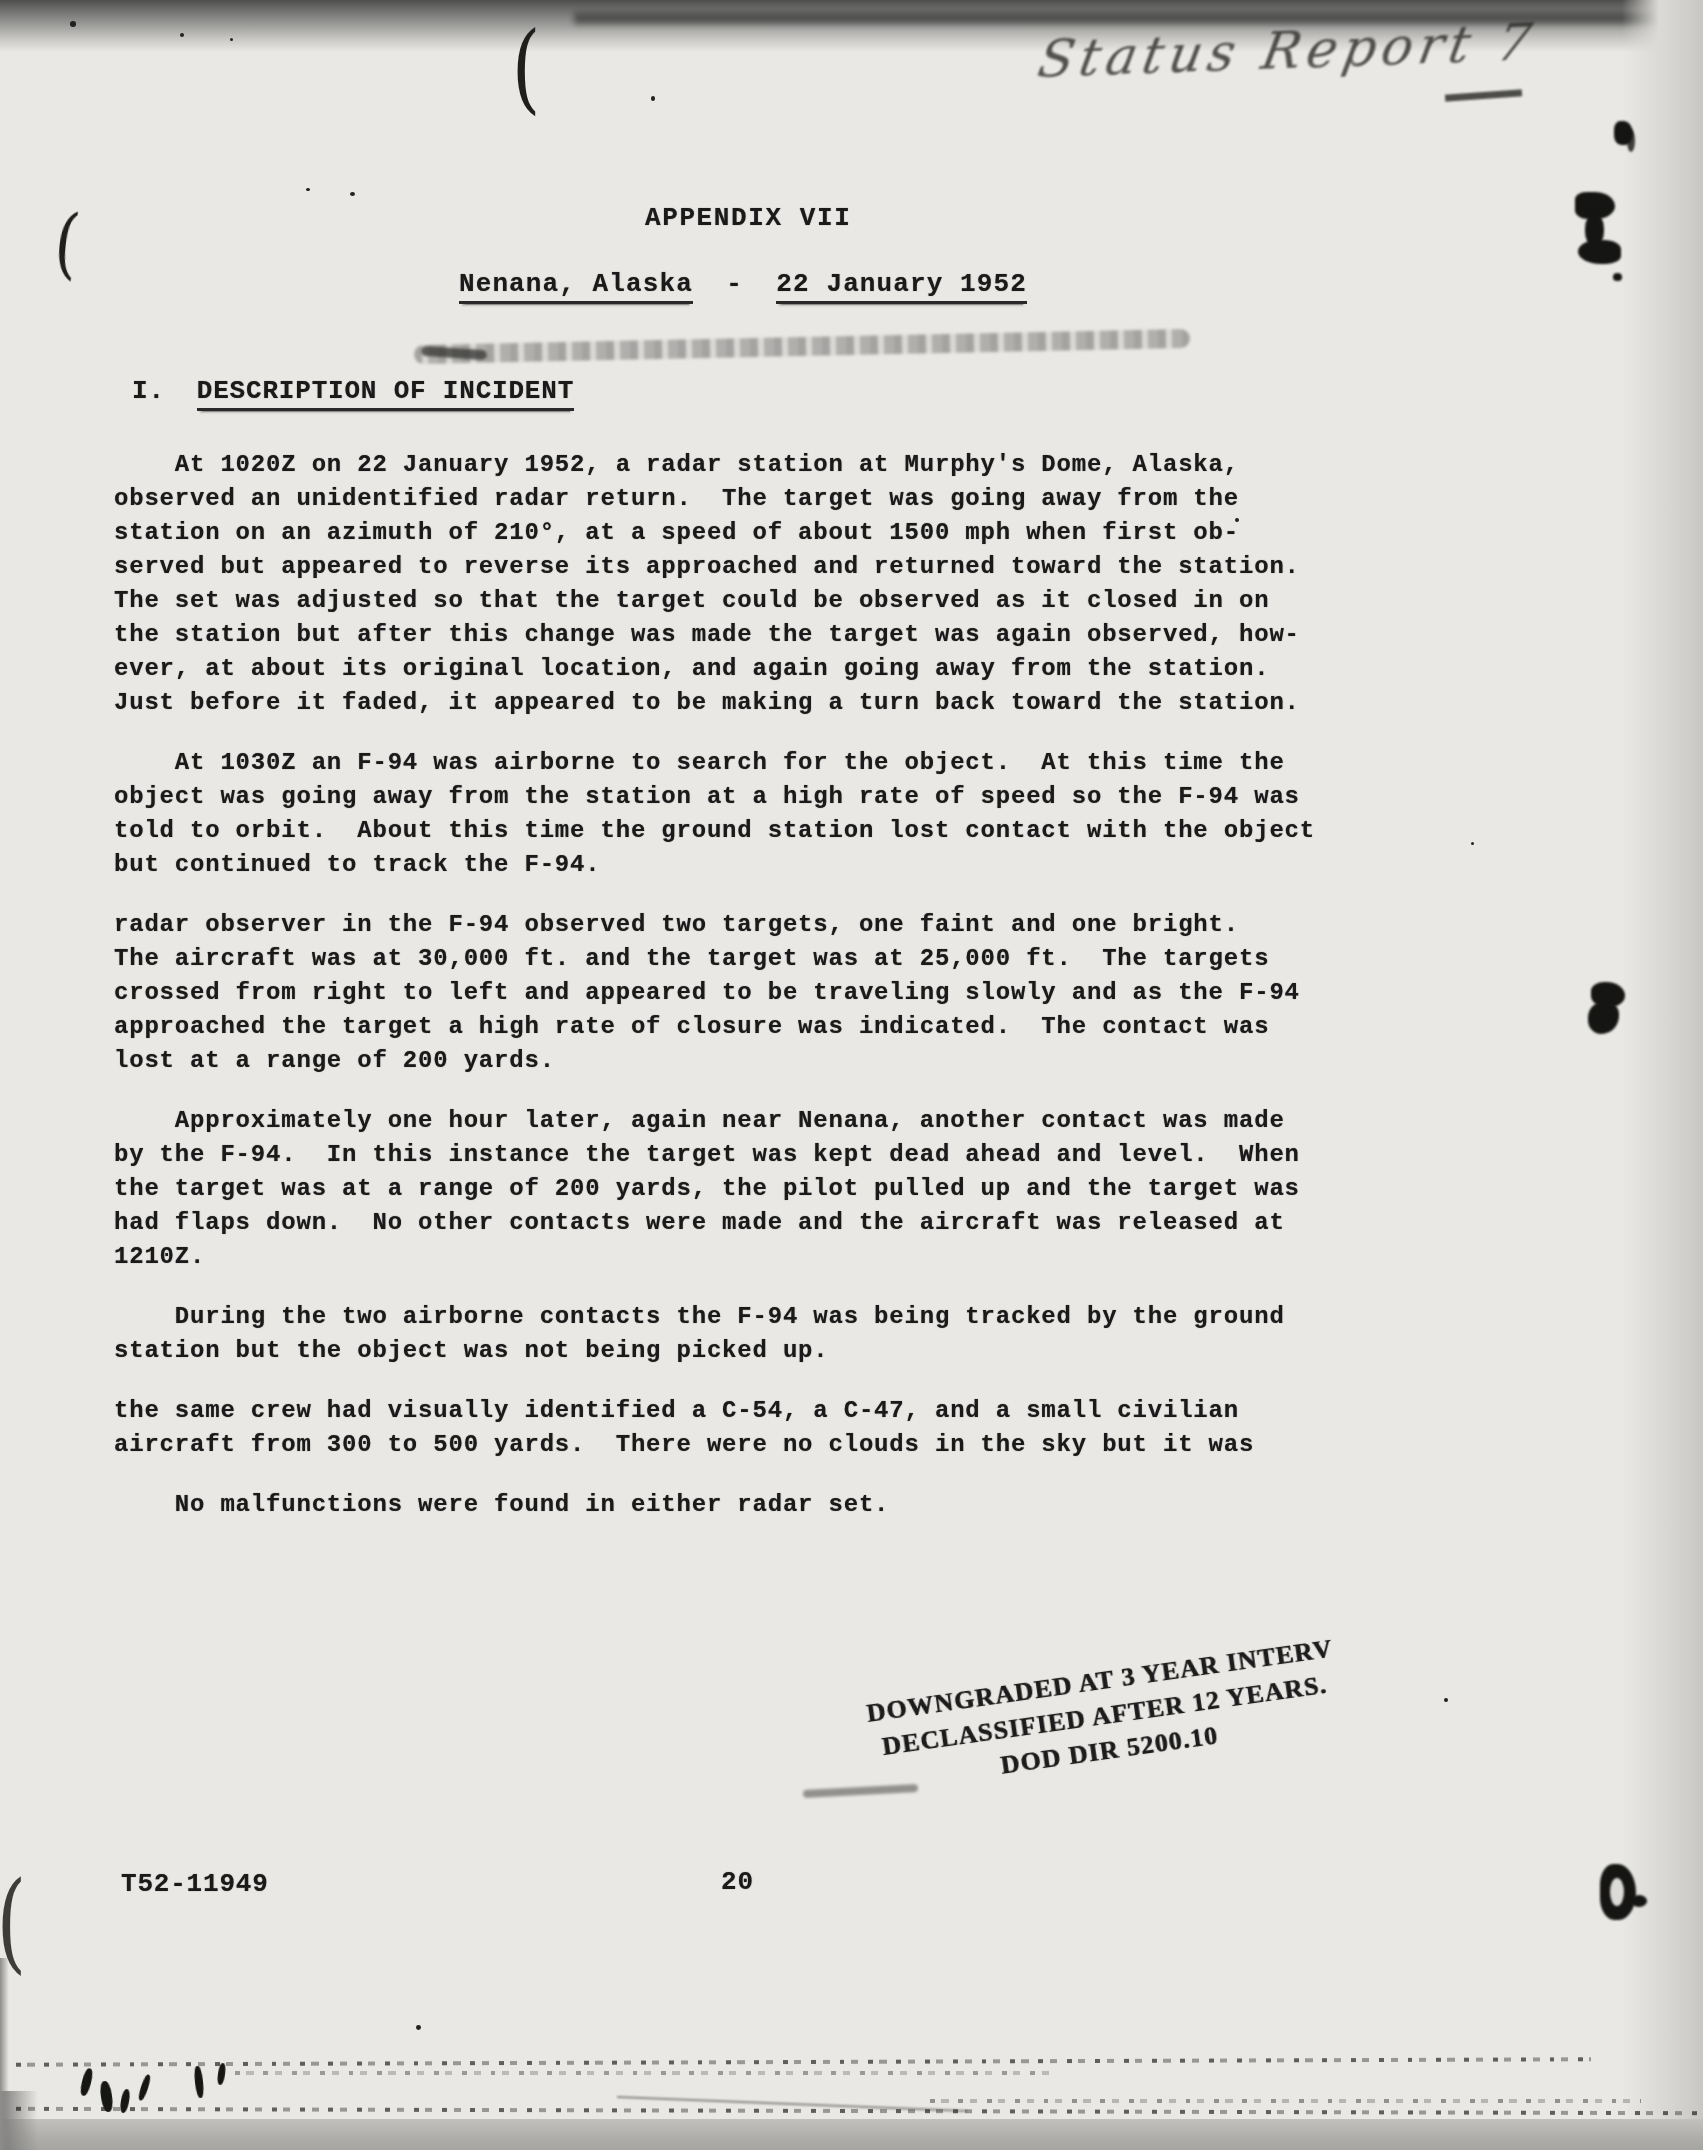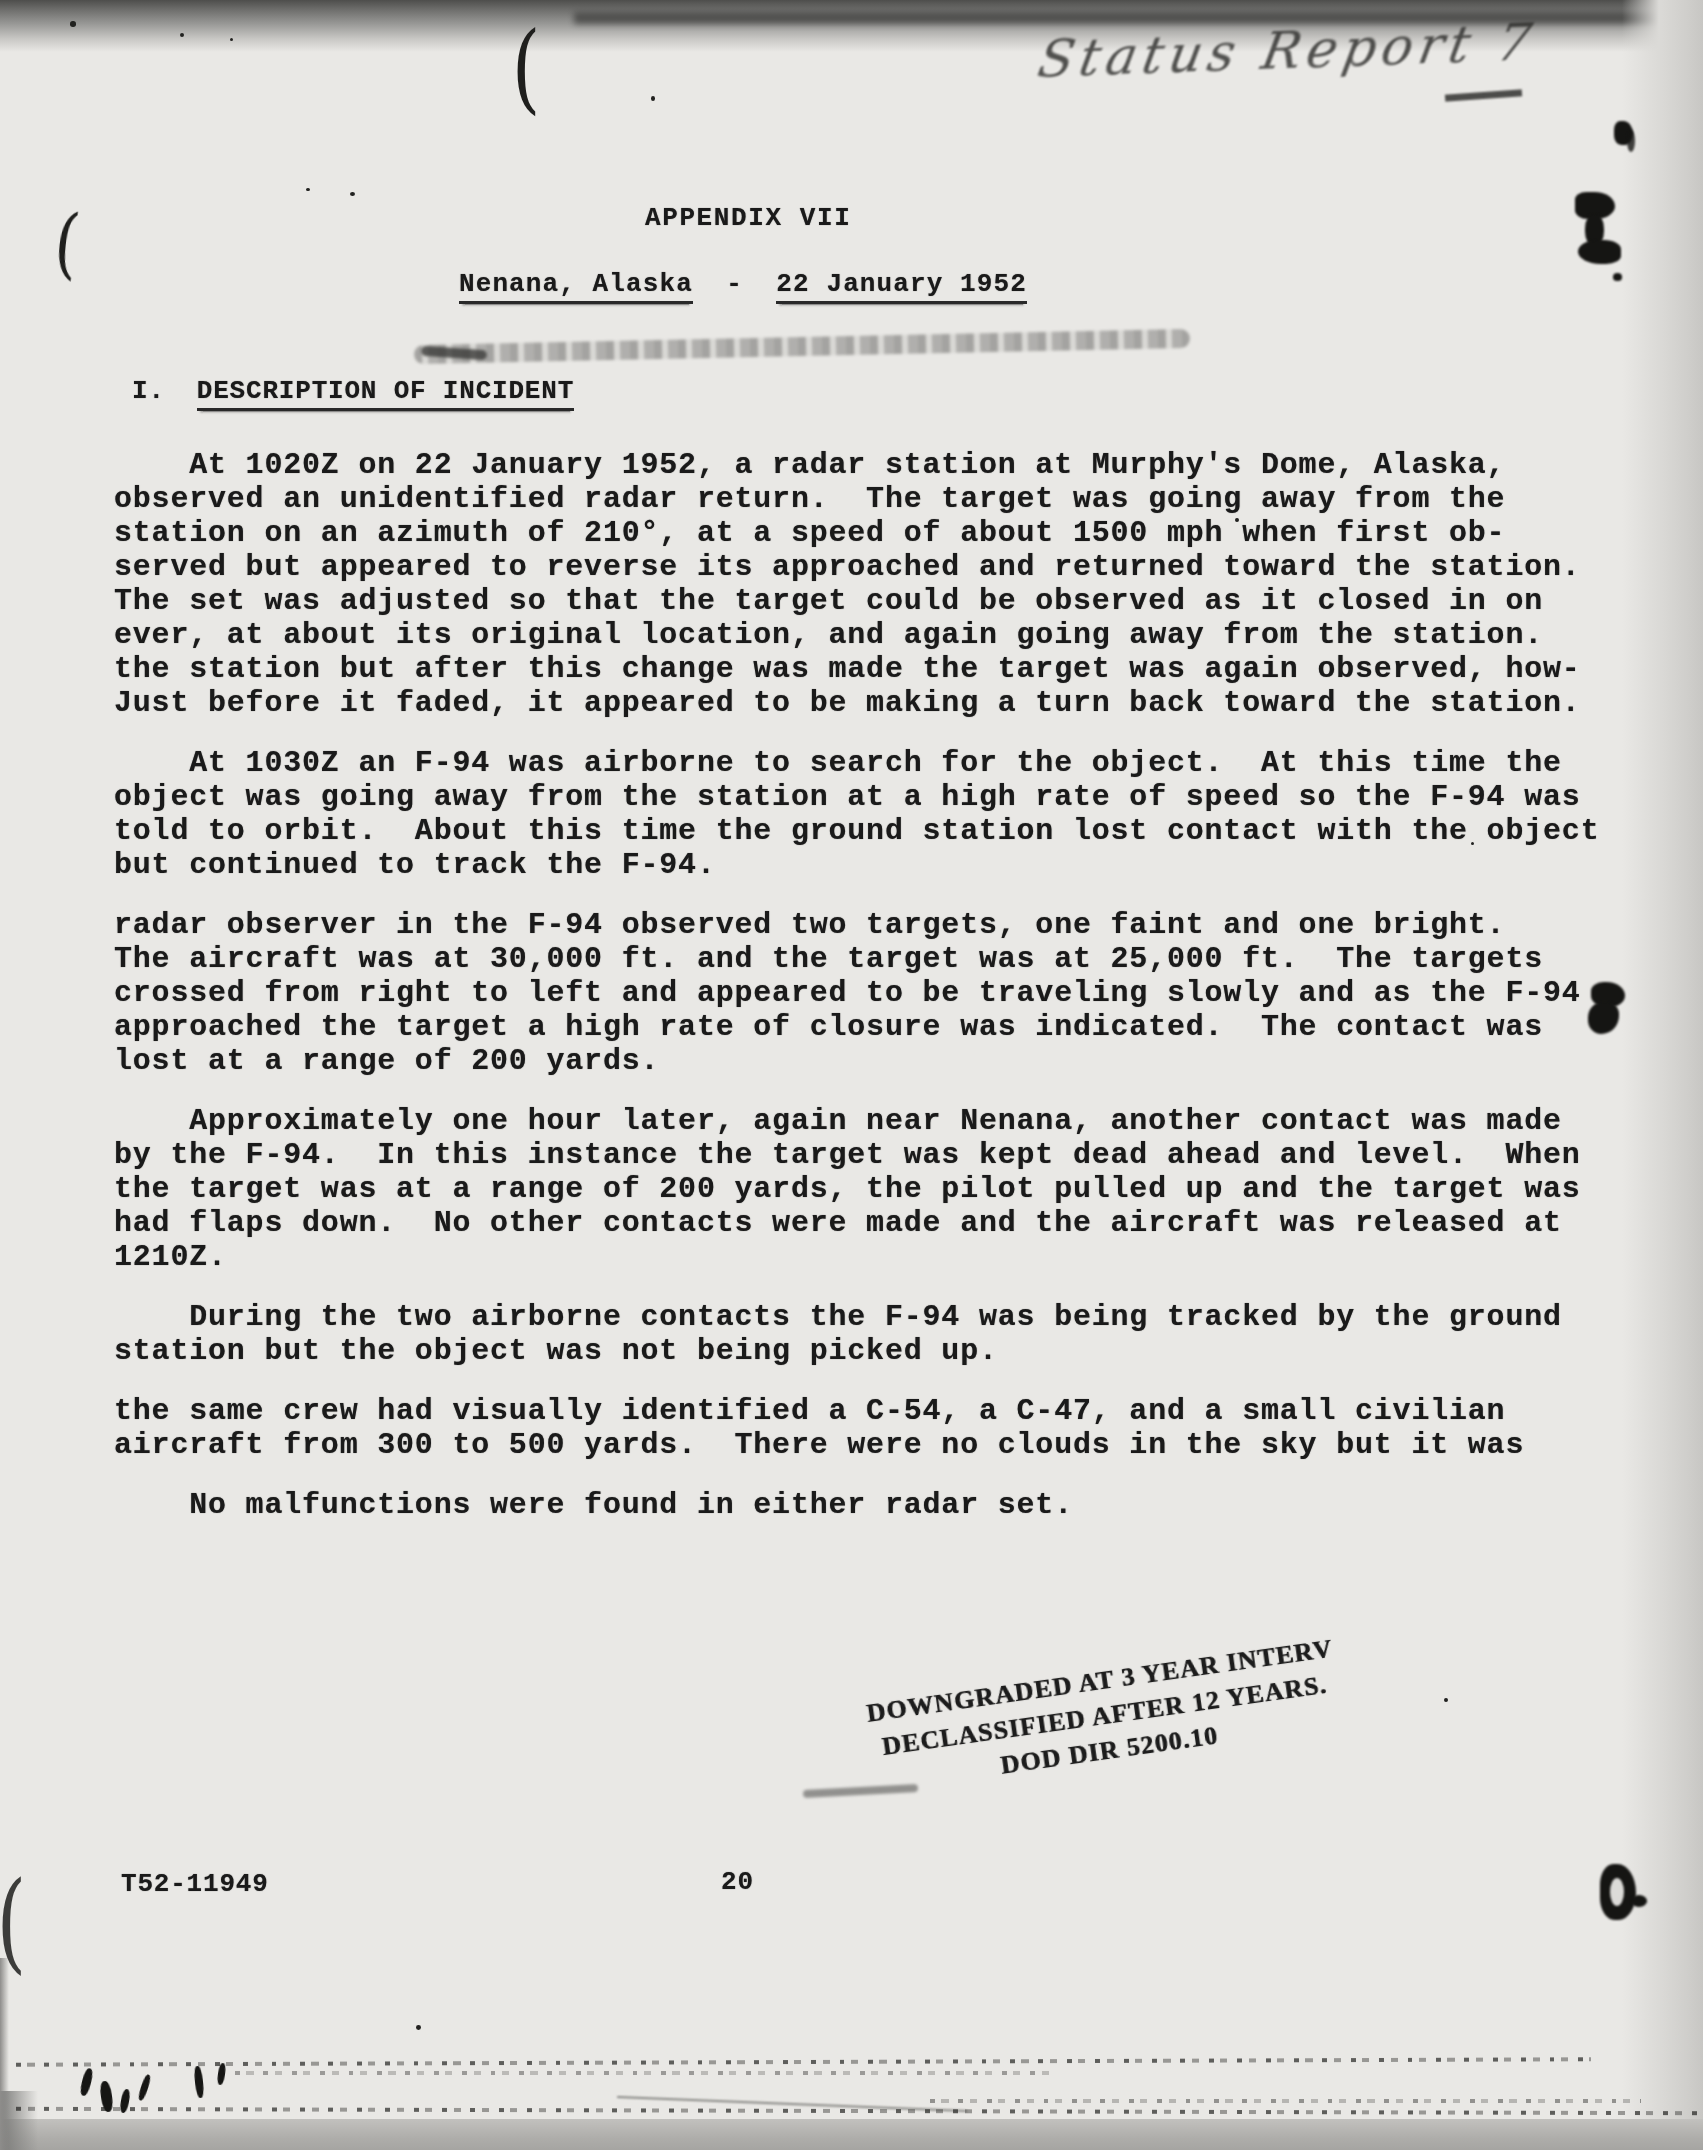--- a/index.html
+++ b/index.html
@@ -25,21 +25,21 @@
   .bottom-corner{position:absolute;left:0;bottom:0;width:38px;height:60px;background:linear-gradient(90deg,#7b7b79,rgba(0,0,0,0));}
   .left-sliver{position:absolute;left:0;top:1958px;width:8.7px;height:193px;background:linear-gradient(90deg,#8e8d8b,rgba(0,0,0,0));}
 
   
   .tw{font-weight:700;letter-spacing:0.8px;text-shadow:0 0 1.1px rgba(25,25,25,.55);filter:blur(0.2px);}
   .title{position:absolute;left:645px;top:203px;font-size:26px;letter-spacing:1.6px;}
   .subtitle{position:absolute;left:459px;top:269px;font-size:26px;letter-spacing:1.1px;white-space:pre;}
   .u{border-bottom:3.8px solid rgba(20,20,20,.9);padding-bottom:2px;box-shadow:0 4.9px 2.2px -2.7px rgba(30,30,30,.45);}
   .sec{position:absolute;left:132px;top:376px;font-size:26px;white-space:pre;}
   .sec .num{margin-right:32px;}
-  .body-text{position:absolute;left:114px;top:448px;width:1356px;font-size:30px;line-height:34px;}
+  .body-text{position:absolute;left:114px;top:448px;width:1356px;font-size:24px;line-height:34px;}
   .para{margin:0 0 26px 0;}
   .tline{white-space:pre;}
 
   
   .stamp{position:absolute;left:782px;top:1663px;width:645px;
     transform:rotate(-8deg);transform-origin:50% 50%;
     font-family:"Liberation Serif","DejaVu Serif",serif;font-weight:700;
     font-size:26px;letter-spacing:1.1px;color:#1c1c1c;text-align:center;line-height:35px;
     text-shadow:0.5px 0 0.5px rgba(20,20,20,.8),0 0 1.1px rgba(20,20,20,.5);filter:blur(0.2px);}
   .stamp-smudge{position:absolute;left:803px;top:1787px;width:115px;height:7.7px;background:#4a4a48;opacity:.55;filter:blur(1.6px);border-radius:4.4px;transform:rotate(-3deg);}
@@ -120,22 +120,22 @@
 
   <div class="tw sec"><span class="num">I.</span><span class="u">DESCRIPTION OF INCIDENT</span></div>
 
   <div class="tw body-text" id="body-text">
       <div class="para">
         <div class="tline">    At 1020Z on 22 January 1952, a radar station at Murphy's Dome, Alaska,</div>
         <div class="tline">observed an unidentified radar return.  The target was going away from the</div>
         <div class="tline">station on an azimuth of 210°, at a speed of about 1500 mph when first ob-</div>
         <div class="tline">served but appeared to reverse its approached and returned toward the station.</div>
         <div class="tline">The set was adjusted so that the target could be observed as it closed in on</div>
+        <div class="tline">the station but after this change was made the target was again observed, how-</div>
         <div class="tline">ever, at about its original location, and again going away from the station.</div>
-        <div class="tline">the station but after this change was made the target was again observed, how-</div>
         <div class="tline">Just before it faded, it appeared to be making a turn back toward the station.</div>
       </div>
       <div class="para">
         <div class="tline">    At 1030Z an F-94 was airborne to search for the object.  At this time the</div>
         <div class="tline">object was going away from the station at a high rate of speed so the F-94 was</div>
         <div class="tline">told to orbit.  About this time the ground station lost contact with the object</div>
         <div class="tline">but continued to track the F-94.</div>
       </div>
       <div class="para">
         <div class="tline">radar observer in the F-94 observed two targets, one faint and one bright.</div>

